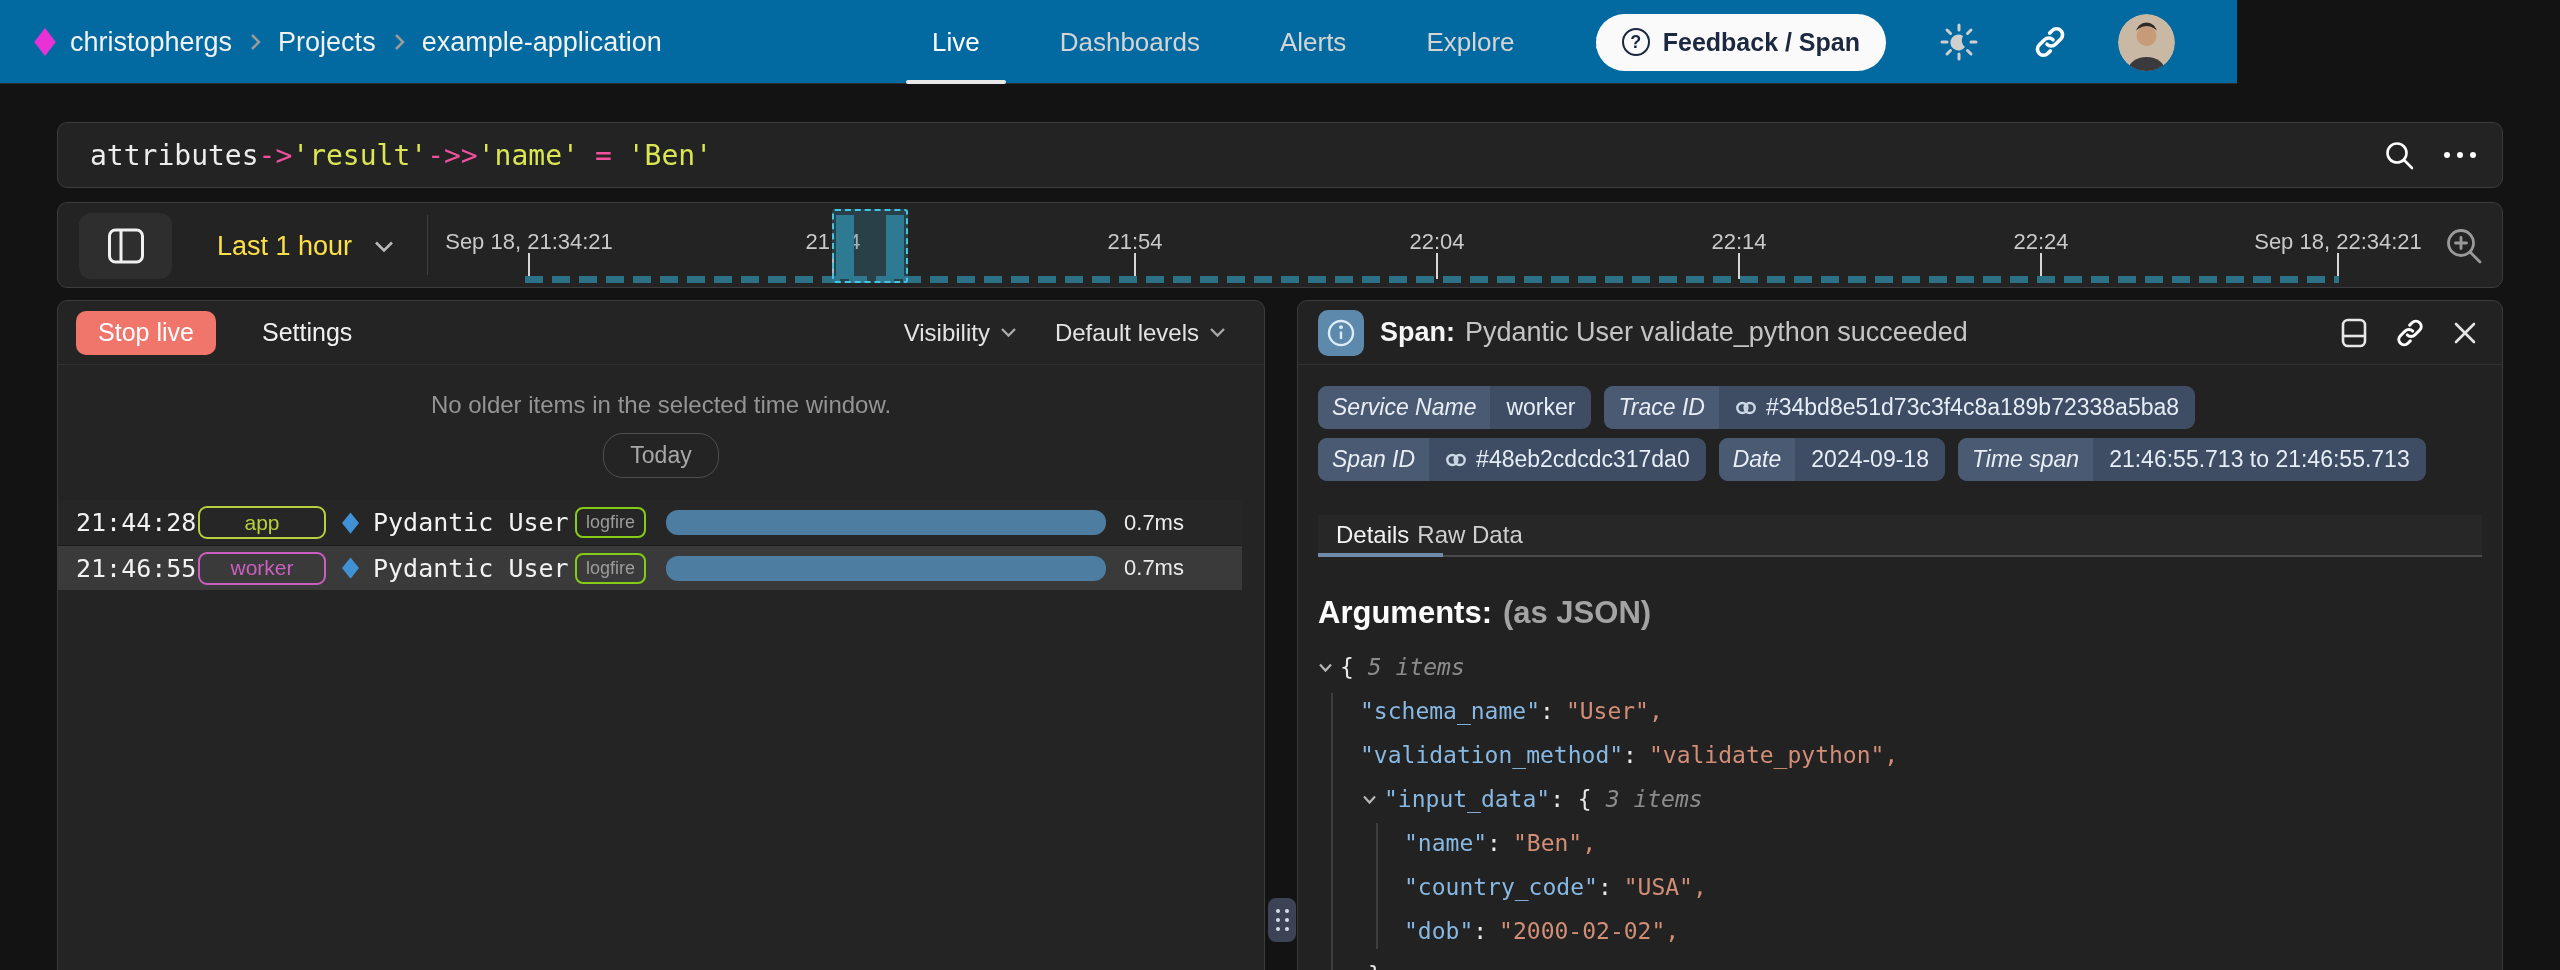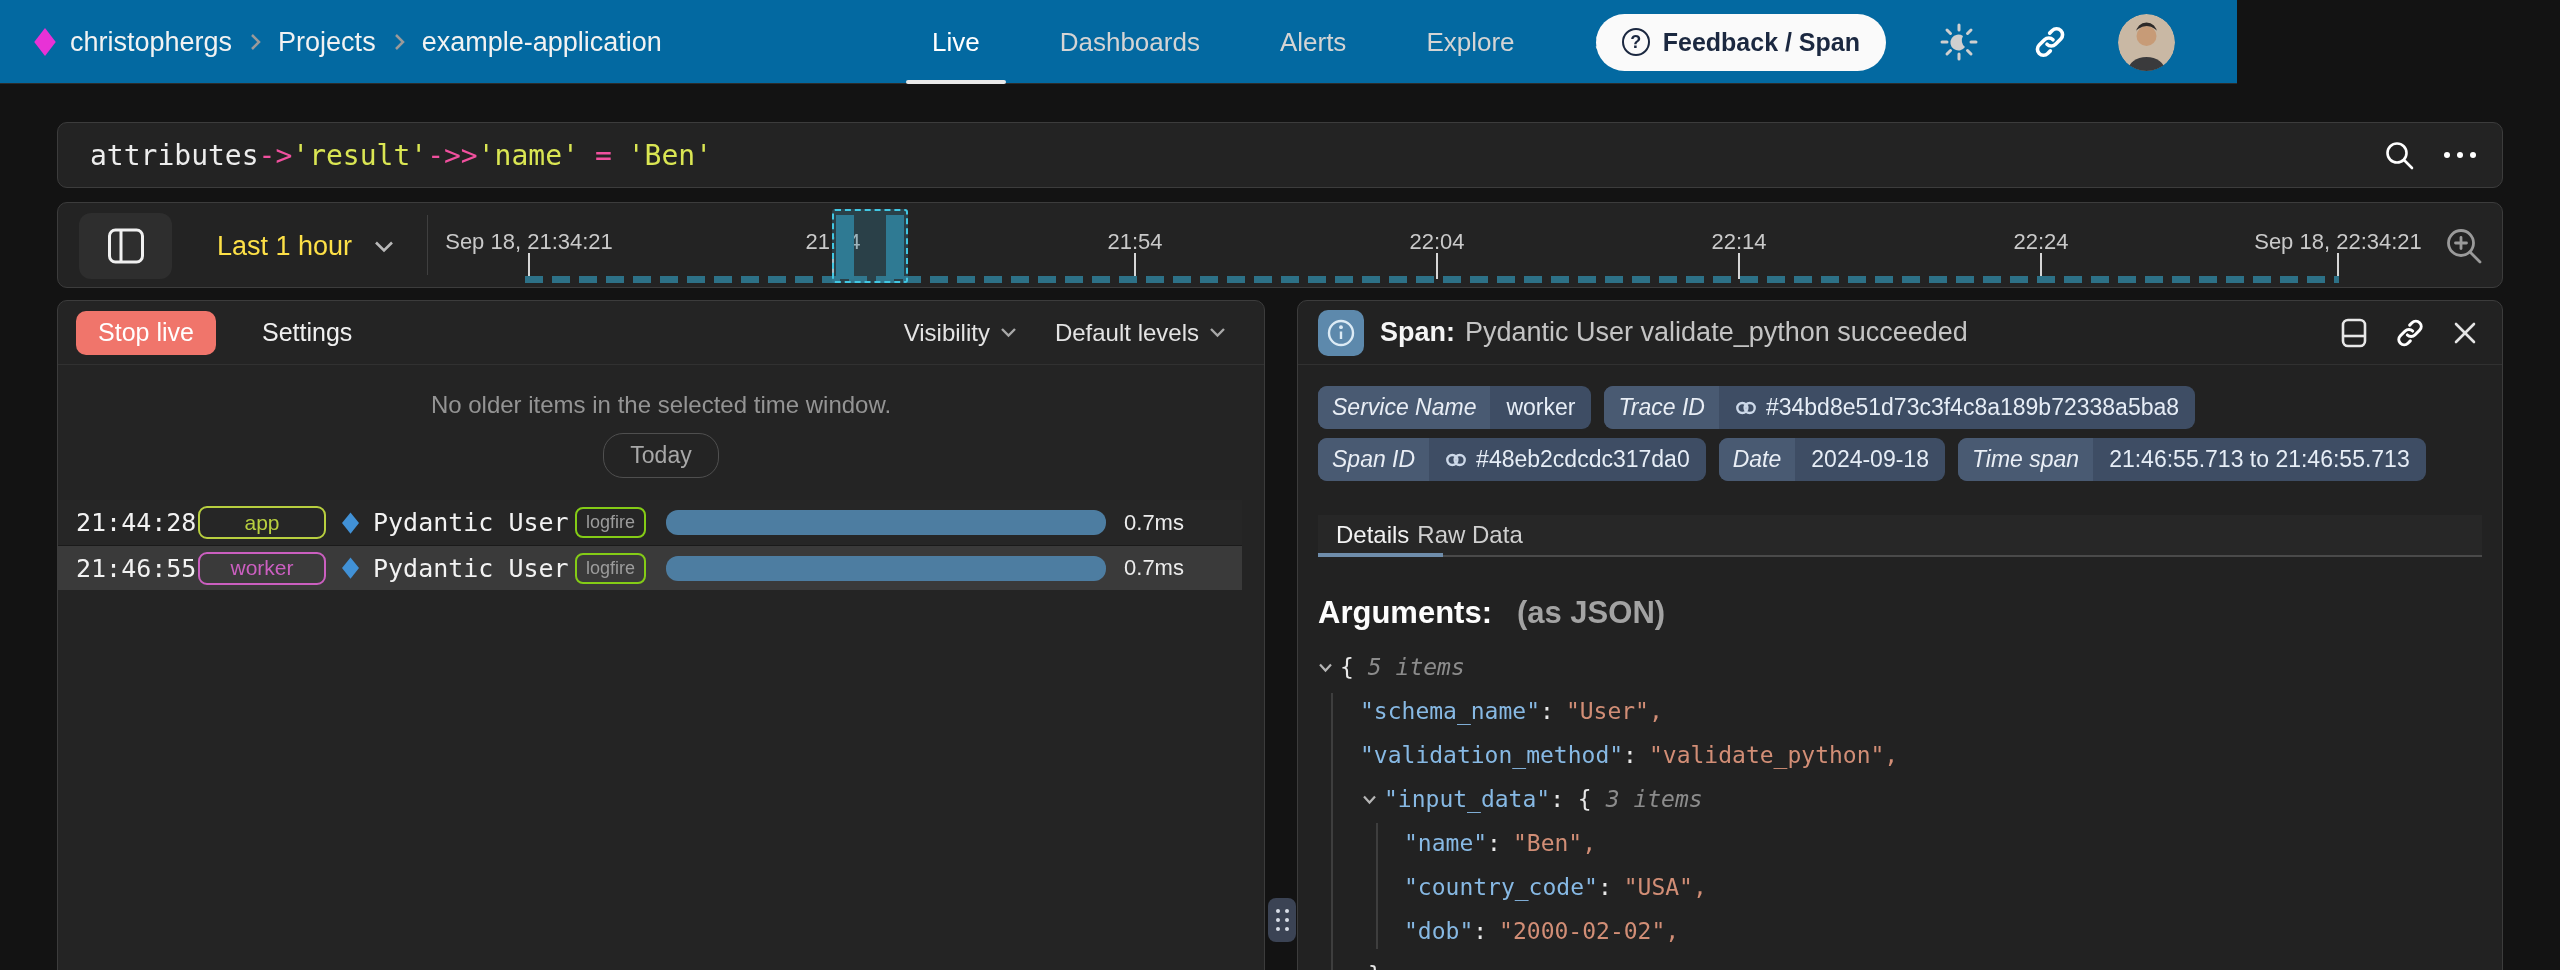--- a/index.html
+++ b/index.html
@@ -116,21 +116,21 @@
   .pill-label{font-style:italic; background:var(--badge-label-bg); color:#e9eef5;
               display:flex; align-items:center; padding:0 14px;}
   .pill-value{color:#e6edf6; display:flex; align-items:center; padding:0 16px; gap:9px;}
   .sp-tabs{margin:34px 20px 0; height:42px; padding:0 14px; display:flex; 
            background:#272727; border-bottom:2px solid #4a4a4a;}
   .sp-tab{display:flex; align-items:center; font-size:24px; color:#cfcfcf; position:relative; padding:0 4px;}
   .sp-tab.active{color:#f2f2f2;}
   .sp-tab.active::after{content:""; position:absolute; left:-14px; right:-30px; bottom:-2px;
            height:4px; background:var(--tab-underline);}
   .sp-heading{margin:38px 0 0 20px; font-size:31px; font-weight:700; color:#fdfdfd; display:flex; align-items:baseline;}
-  .sp-heading .note{color:#a3a3a3; margin-left:25px;}
+  .sp-heading .note{color:#a3a3a3; margin-left:11px;}
   .json{position:relative; margin:14px 0 0 20px; font-size:23px; color:#e8e8e8;}
   .j-line{height:44px; display:flex; align-items:center; white-space:pre;}
   .j-chev{width:18px; margin-right:4px; display:flex;}
   .j-key{color:var(--json-key);}
   .j-colon{color:#e8e8e8;}
   .j-val{color:var(--json-value); margin-left:12px;}
   .j-count{font-style:italic; color:#8c8c8c; margin-left:14px;}
   .j-brace{color:#e8e8e8;}
   .lvl1{padding-left:42px;}
   .lvl1x{padding-left:44px;}

